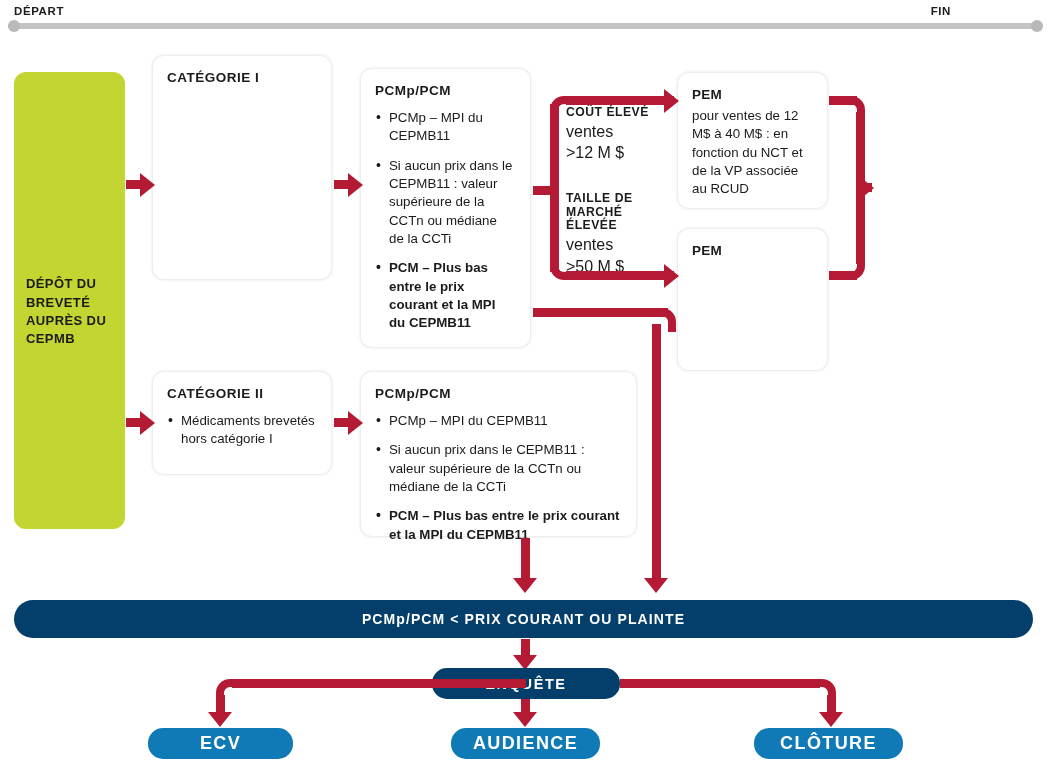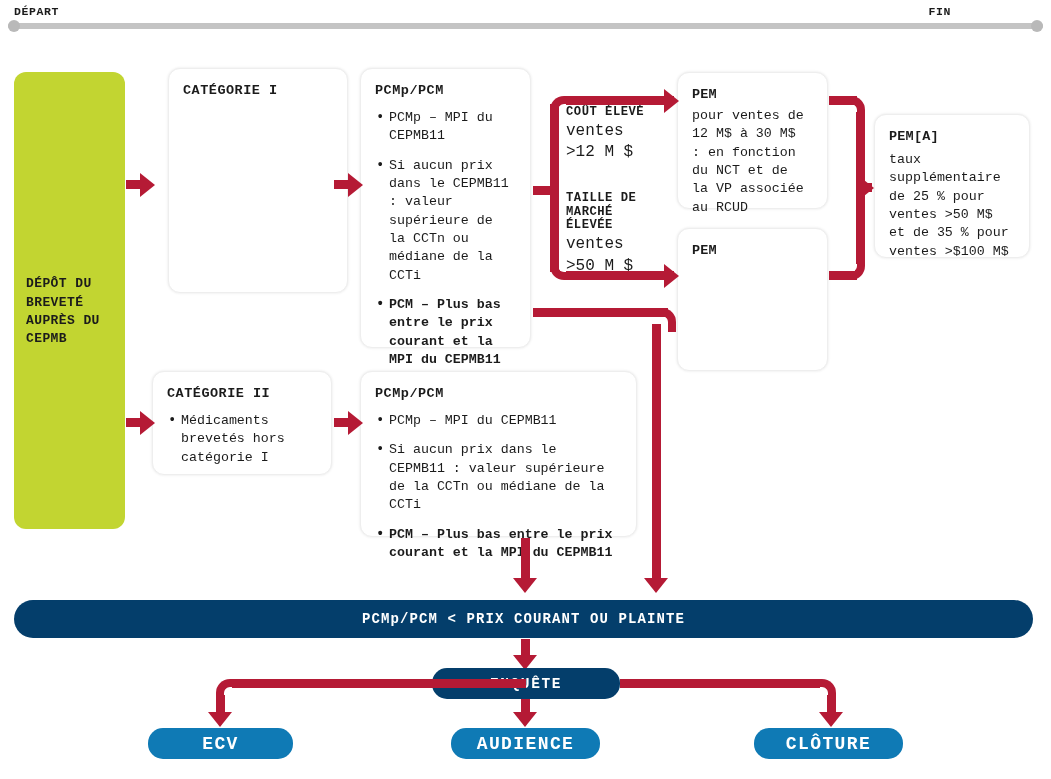--- a/index.html
+++ b/index.html
@@ -2,21 +2,21 @@
 <html><head>
 <meta charset="utf-8">
 <style>
   * { box-sizing: border-box; margin: 0; padding: 0; }
   html, body {
     width: 1051px; height: 779px;
     background: #ffffff;
     font-family: "Liberation Sans", sans-serif;
     overflow: hidden;
   }
-  #canvas { position: relative; width: 973px; height: 779px; font-family: Liberation Mono, monospace; }
+  #canvas { position: relative; width: 973px; height: 779px; }
 
   
   .prog-label {
     position: absolute; top: 5px;
     font-size: 11.5px; font-weight: bold; letter-spacing: .6px;
     color: #1b1b1b;
   }
   #prog-depart { left: 14px; }
   #prog-fin { right: 22px; }
   .prog-track {
@@ -136,46 +136,42 @@
   <div class="prog-label" id="prog-depart">DÉPART</div>
   <div class="prog-label" id="prog-fin">FIN</div>
   <div class="prog-track"></div>
   <div class="prog-dot" id="prog-dot-start"></div>
   <div class="prog-dot" id="prog-dot-end"></div>
 
   <div class="gbox" id="start-block">
     <div class="lbl">DÉPÔT DU BREVETÉ AUPRÈS DU CEPMB</div>
   </div>
 
-  <div class="wbox" style="left:152px; top:68px; width:180px; height:225px;margin-left:16px;">
+  <div class="wbox" style="left:152px; top:55px; width:180px; height:225px;">
     <div class="box-title">CATÉGORIE I</div>
   </div>
 
   <div class="wbox" style="left:360px; top:68px; width:171px; height:280px;">
     <div class="box-title">PCMp/PCM</div>
     <ul class="bul">
       <li>PCMp – MPI du CEPMB11</li>
       <li>Si aucun prix dans le CEPMB11 : valeur supérieure de la CCTn ou médiane de la CCTi</li>
       <li class="bold">PCM – Plus bas entre le prix courant et la MPI du CEPMB11</li>
     </ul>
   </div>
 
   <div class="wbox" style="left:677px; top:72px; width:151px; height:137px;">
     <div class="box-title tight" style="margin-bottom:3px;">PEM</div>
-    <div class="plain-txt">pour ventes de 12 M$ à 30 M$ : en fonction du NCT et de la VP associée au RCUD</div>
+    <div class="plain-txt">pour ventes de 12 M$ à 40 M$ : en fonction du NCT et de la VP associée au RCUD</div>
   </div>
 
   <div class="wbox" style="left:677px; top:228px; width:151px; height:143px;">
     <div class="box-title tight" style="margin-bottom:3px;">PEM</div>
   </div>
 
-  <div class="wbox" style="left:874px; top:114px; width:156px; height:144px;">
-    <div class="box-title tight" style="margin-bottom:5px;">PEM[A]</div>
-    <div class="plain-txt">taux supplémentaire de 25 % pour ventes &gt;50 M$ et de 35 % pour ventes &gt;$100 M$</div>
-  </div>
 
   <div class="wbox" style="left:152px; top:371px; width:180px; height:104px;">
     <div class="box-title">CATÉGORIE II</div>
     <ul class="bul">
       <li>Médicaments brevetés hors catégorie I</li>
     </ul>
   </div>
 
   <div class="wbox" style="left:360px; top:371px; width:277px; height:166px;">
     <div class="box-title">PCMp/PCM</div>

